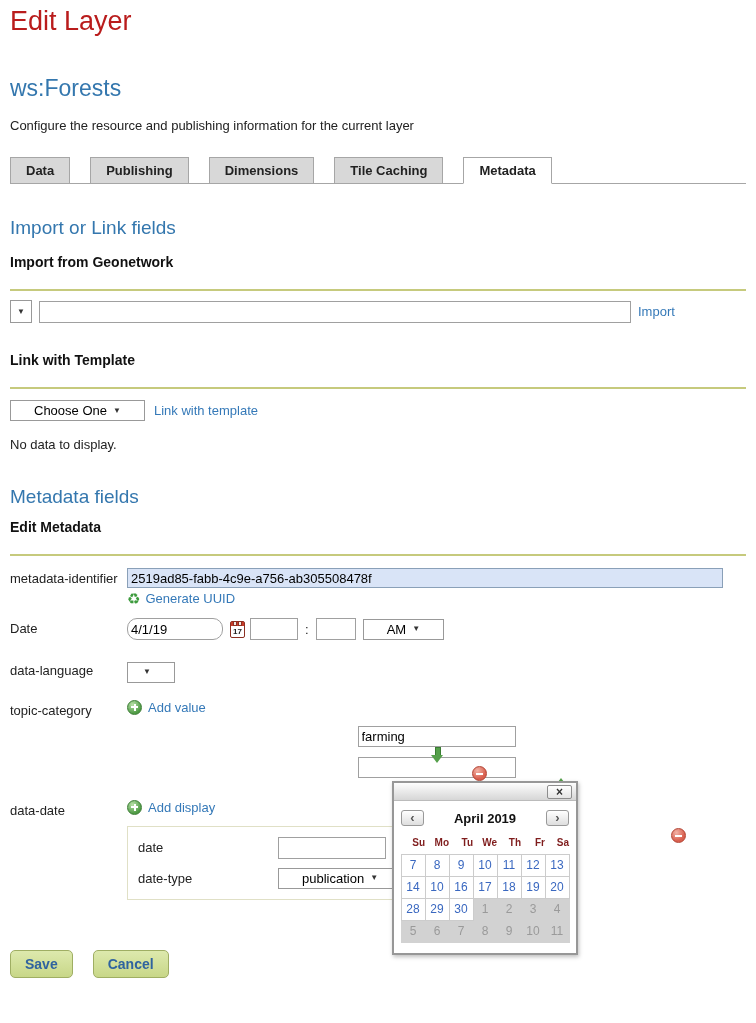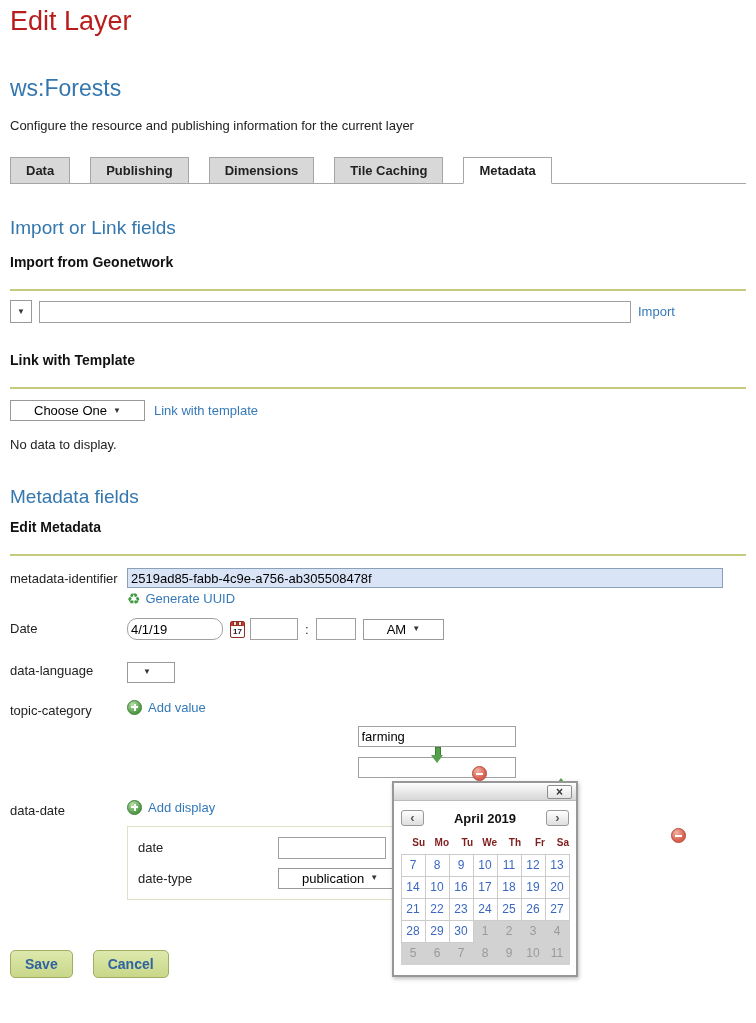--- a/index.html
+++ b/index.html
@@ -321,29 +321,20 @@
         <tr>
           <td class="in">14</td>
           <td class="in">10</td>
           <td class="in">16</td>
           <td class="in">17</td>
           <td class="in">18</td>
           <td class="in">19</td>
           <td class="in">20</td>
         </tr>
         <tr>
-          <td class="in">21</td>
-          <td class="in">22</td>
-          <td class="in">23</td>
-          <td class="in">24</td>
-          <td class="in">25</td>
-          <td class="in">26</td>
-          <td class="in">27</td>
-        </tr>
-        <tr>
           <td class="in">28</td>
           <td class="in">29</td>
           <td class="in">30</td>
           <td class="out">1</td>
           <td class="out">2</td>
           <td class="out">3</td>
           <td class="out">4</td>
         </tr>
         <tr>
           <td class="out">5</td>

